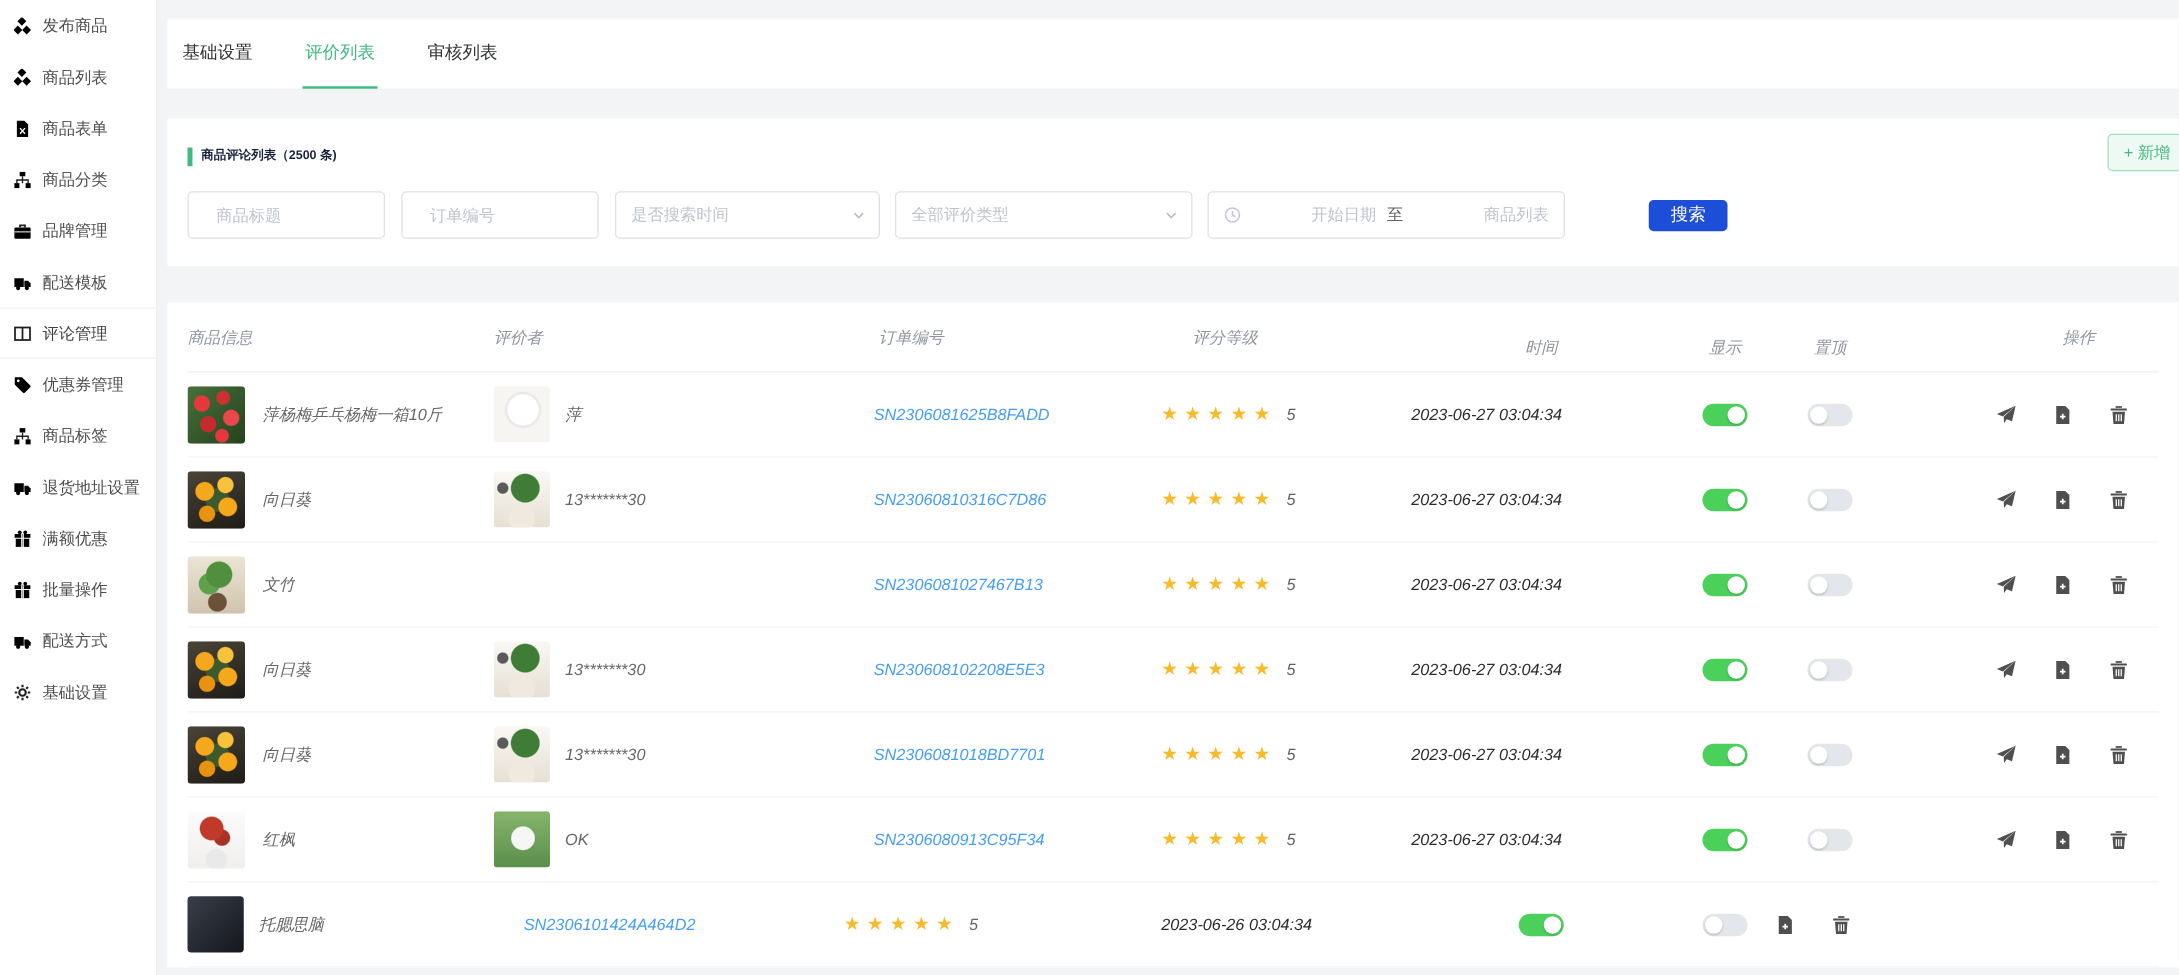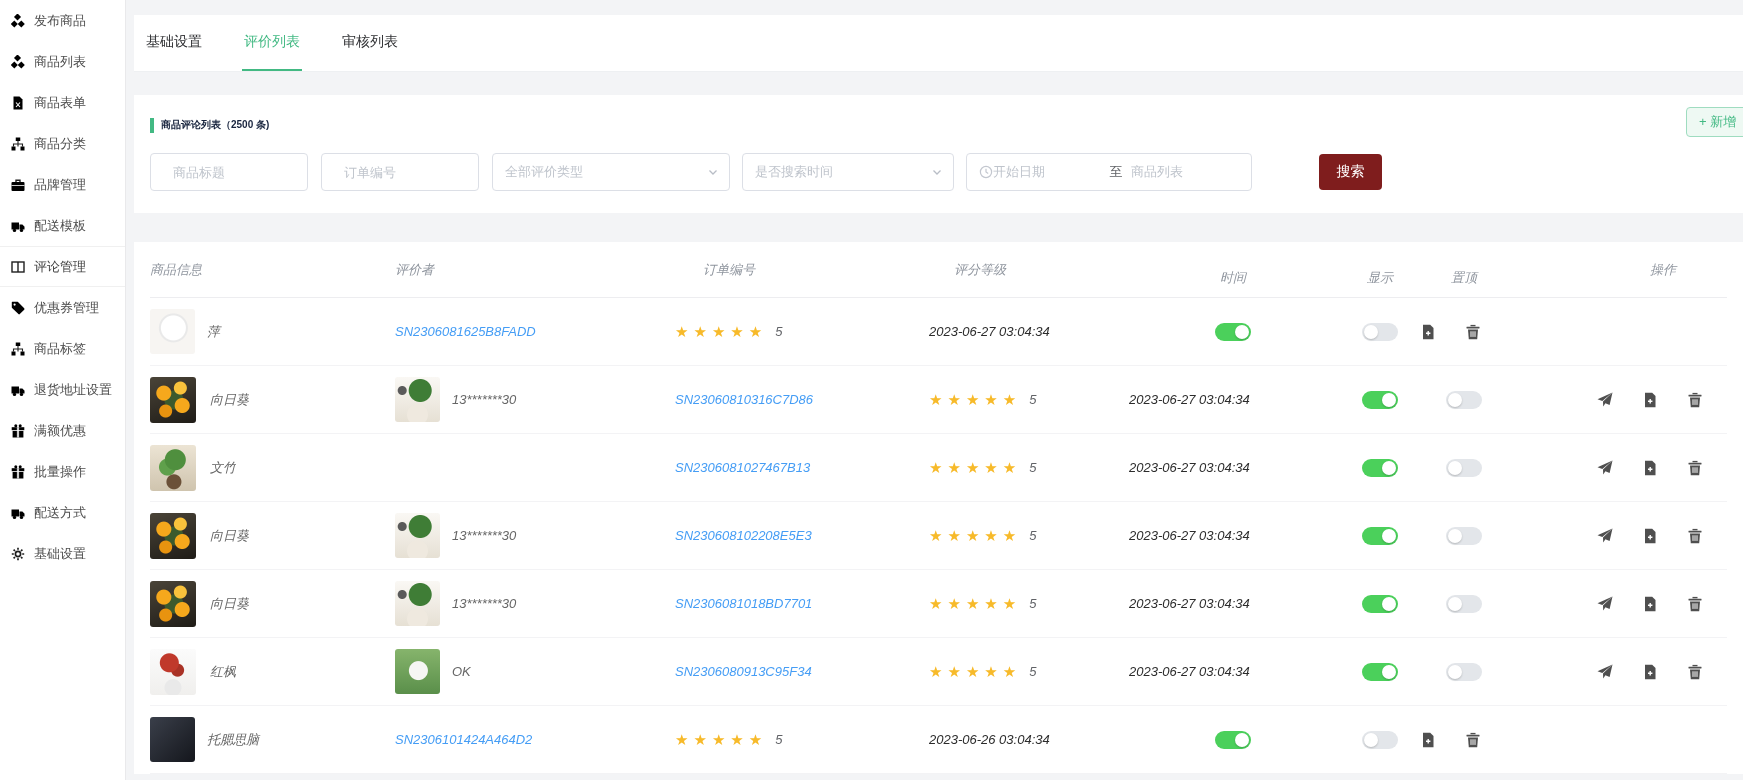--- a/index.html
+++ b/index.html
@@ -62,24 +62,24 @@
   }
   .f-input { padding:0 22px; }
   .f-input::placeholder { color:#bfc4cc; }
   input.f-input { outline:none; }
   .f-select { padding:0 10px 0 12px; color:#bfc4cc; justify-content:space-between; cursor:pointer; }
   .f-date { color:#bfc4cc; padding:0 12px; }
   .f-i1 { width:158px; margin-right:13px; }
   .f-i2 { width:158px; margin-right:13px; }
   .f-s1 { width:238px; margin-right:12px; }
   .f-s2 { width:212px; margin-right:12px; }
-  .date-start, .date-end { width:108px; text-align:left; }
+  .date-start, .date-end { width:108px; text-align:right; }
   .date-sep { color:#606266; width:30px; text-align:center; }
   .search-btn {
-    margin-left:67px; width:63px; height:36px; background:#7f1d1d; color:#fff;
+    margin-left:67px; width:63px; height:25px; background:#1d4ed8; color:#fff;
     border:none; border-radius:4px; font-size:14px; cursor:pointer;
   }
 
   .table-card {
     position:absolute; left:0; right:0; top:242px; height:532px;
     background:#fff; padding:0 16px; overflow:hidden;font-style:italic;
   }
   .thead, .trow {
     display:grid;
     grid-template-columns:245px 280px 254px 200px 208px 86px 82px minmax(0,1fr);
@@ -95,21 +95,21 @@
 
   .cell { display:flex; align-items:center; min-width:0; }
   .thumb {
     width:46px; height:46px; border-radius:3px; flex:0 0 46px;
     background:#f5f5f5; display:flex; align-items:center; justify-content:center;
   }
   .ptitle { margin-left:14px; color:#666; overflow:hidden; text-overflow:ellipsis; white-space:nowrap; }
   .avatar { width:45px; height:45px; border-radius:3px; flex:0 0 45px; }
   .avatar.avatar-none { visibility:hidden; }
   .rname { margin-left:12px; color:#666; }
-  .olink { color:#459df5; text-decoration:none; cursor:pointer; }
+  .olink { color:#459df5; text-decoration:none; cursor:pointer;margin-left:24px; }
   .stars { color:#f7ba2a; font-size:15px; letter-spacing:5px; line-height:1; }
   .rval { color:#606266; margin-left:8px; }
   .c-time { color:#2c2c2c; }
   .c-show, .c-pin { justify-content:center; }
   .c-actions { justify-content:flex-end; padding-right:24px; gap:29px; }
   .act { width:16px; height:16px; cursor:pointer; color:#4f4f4f; }
   .act svg { width:16px; height:16px; }
 
   .switch {
     width:36px; height:18px; border-radius:10px; background:#e3e6ea;
@@ -357,28 +357,28 @@
 
   <div class="filter-card">
     <div class="title-row">
       <span class="accent-bar"></span>
       <span class="card-title">商品评论列表（2500 条)</span>
       <button class="add-btn">+ 新增</button>
     </div>
     <div class="filters">
       <input class="f-input f-i1" placeholder="商品标题" style="">
       <input class="f-input f-i2" placeholder="订单编号" style="">
-      <div class="f-select f-s1">
-        <span>全部评价类型</span>
+      <div class="f-select f-s2">
+        <span>是否搜索时间</span>
         <svg width="12" height="12">
             <use href="#chevron-down-icon"></use>
           </svg>
       </div>
-      <div class="f-select f-s2">
-        <span>是否搜索时间</span>
+      <div class="f-select f-s1">
+        <span>全部评价类型</span>
         <svg width="12" height="12">
             <use href="#chevron-down-icon"></use>
           </svg>
       </div>
       <div class="f-date">
         <svg width="14" height="14">
             <use href="#clock-icon"></use>
           </svg>
         <span class="date-start">开始日期</span>
         <span class="date-sep">至</span>
@@ -401,20 +401,24 @@
   <div class="hcell col-4">时间</div>
 
   <div class="hcell col-5">显示</div>
 
   <div class="hcell col-6">置顶</div>
 
   <div class="hcell col-7">操作</div>
 </div>
     <div class="tbody">
   <div class="trow">
+    <div class="cell c-product">
+      <div class="thumb thumb-berries"></div>
+      <span class="ptitle">萍杨梅乒乓杨梅一箱10斤</span>
+    </div>
     <div class="cell c-reviewer">
       <div class="avatar avatar-cartoon"></div>
       <span class="rname">萍</span>
     </div>
     <div class="cell c-order">
       <a class="olink">SN2306081625B8FADD</a>
     </div>
     <div class="cell c-rating">
       <span class="stars">★★★★★</span>
       <span class="rval">5</span>

